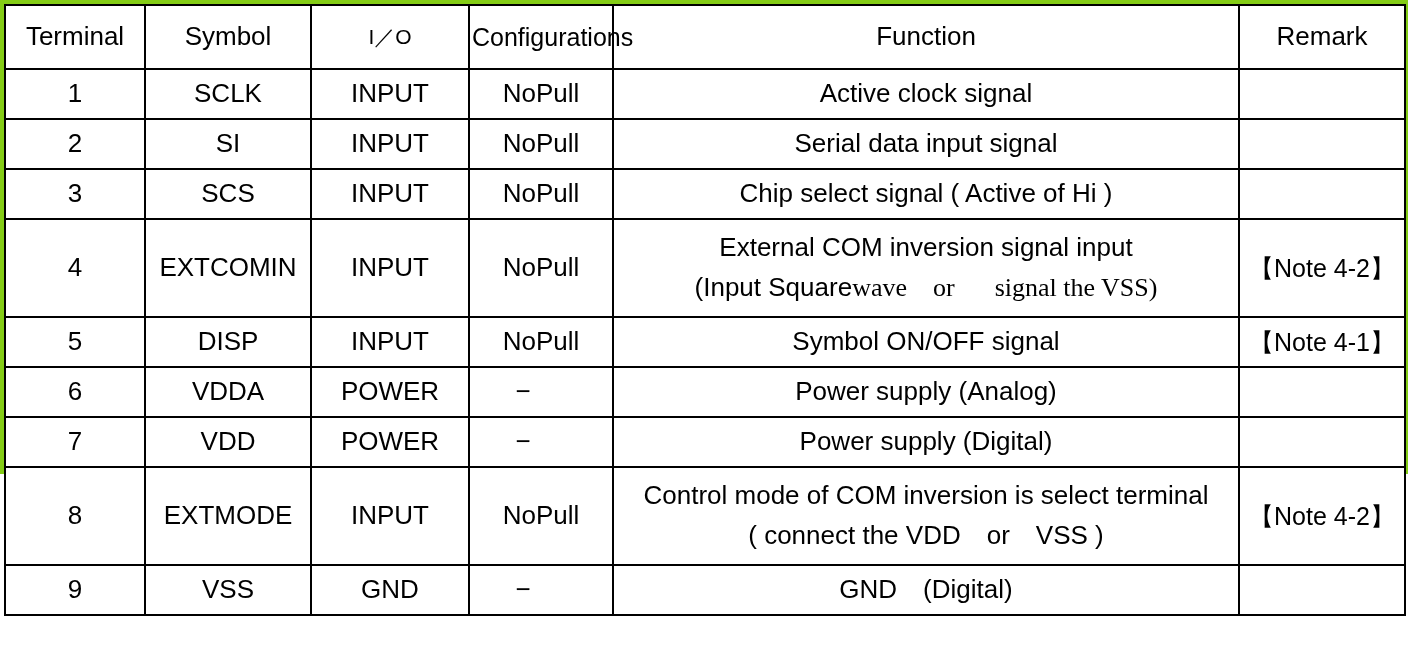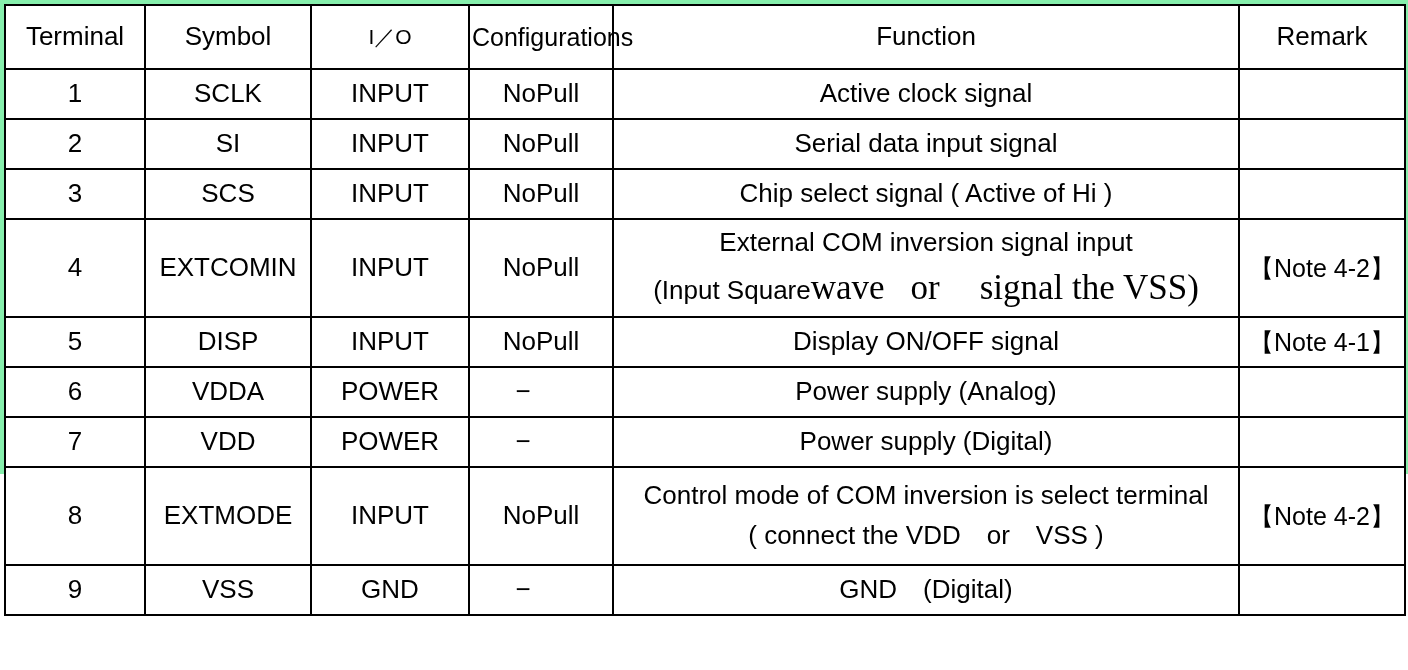--- a/index.html
+++ b/index.html
@@ -11,21 +11,21 @@
     width: 1408px;
     height: 670px;
     overflow: hidden;
     font-family: "Liberation Sans", sans-serif;
     color: #000000;
   }
   .page {
     position: relative;
     width: 1408px;
     height: 474px;
-    background: #86efac;
+    background: #84cc16;
   }
   table.pin-table {
     position: absolute;
     left: 4px;
     top: 4px;
     width: 1400px;
     border-collapse: collapse;
     table-layout: fixed;
     background: #fff;
   }
@@ -77,21 +77,21 @@
     white-space: nowrap;
   }
   .fn-lines {
     display: flex;
     flex-direction: column;
     gap: 10px;
   }
   .fn-line { display: block; white-space: nowrap; }
   .serif {
     font-family: "Liberation Serif", serif;
-    font-size: 35px;
+    font-size: 26px;
   }
   .sans { font-family: Liberation Sans, sans-serif; }
   .sp { display: inline-block; width: 14px; }
   .sp-wide { display: inline-block; width: 26px; }
 </style>
 </head>
 <body>
 
 <div class="page">
 
@@ -155,21 +155,21 @@
           </span>
         </td>
         <td class="cell-remark">【Note 4-2】</td>
       </tr>
 
       <tr class="r-normal">
         <td class="cell-terminal">5</td>
         <td class="cell-symbol">DISP</td>
         <td class="cell-io">INPUT</td>
         <td class="cell-config">NoPull</td>
-        <td class="cell-function">Display ON/OFF signal</td>
+        <td class="cell-function">Symbol ON/OFF signal</td>
         <td class="cell-remark">【Note 4-1】</td>
       </tr>
 
       <tr class="r-normal">
         <td class="cell-terminal">6</td>
         <td class="cell-symbol">VDDA</td>
         <td class="cell-io">POWER</td>
         <td class="cell-config"><span class="dash">−</span></td>
         <td class="cell-function">Power supply (Analog)</td>
         <td class="cell-remark"></td>

